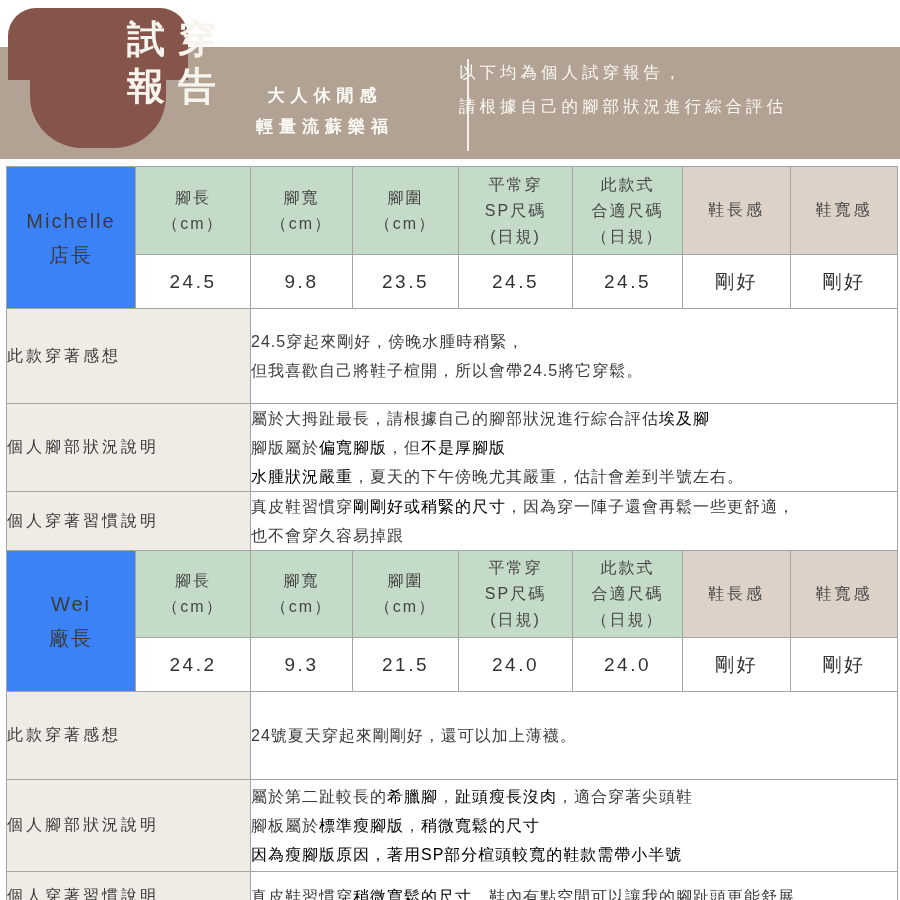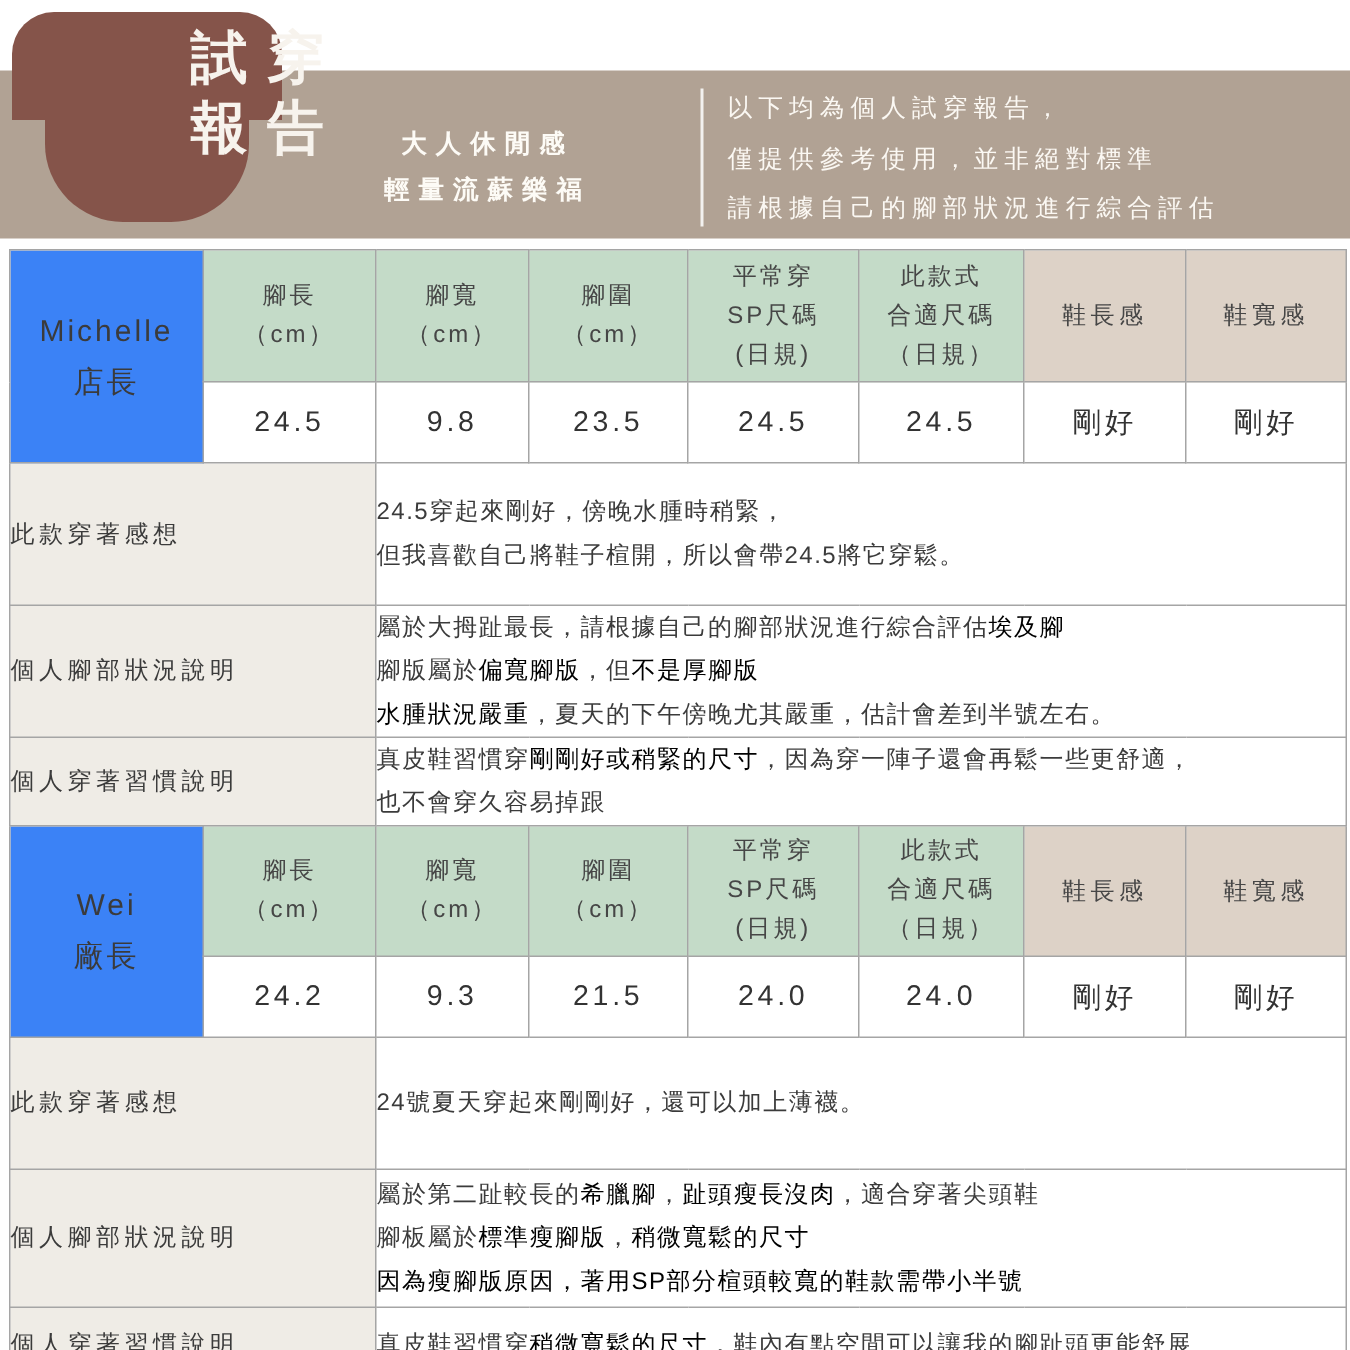--- a/index.html
+++ b/index.html
@@ -8,21 +8,21 @@
     font-family:"Liberation Sans","DejaVu Sans",sans-serif;color:#3c3c3c;
   }
   
   .band{position:absolute;left:0;top:47px;width:900px;height:112px;background:#b1a294;}
   .band-title{
     position:absolute;left:182px;top:33px;width:286px;text-align:center;
     color:#fdfbf6;font-size:17px;font-weight:bold;letter-spacing:6px;line-height:31px;
   }
   .band-divider{position:absolute;left:467px;top:12px;bottom:8px;width:2px;background:rgba(255,255,255,.85);}
   .band-notes{
-    position:absolute;left:485px;top:9px;color:#fbf8f3;font-size:16.5px;
+    position:absolute;left:459px;top:9px;color:#fbf8f3;font-size:16.5px;
     letter-spacing:4px;line-height:33.5px;
   }
   
   .badge{position:absolute;left:0;top:0;width:200px;height:160px;}
   .badge-top{position:absolute;left:8px;top:8px;width:180px;height:72px;background:#85544a;border-radius:28px 28px 0 0;}
   .badge-bottom{position:absolute;left:30px;top:46px;width:136px;height:102px;background:#85544a;border-radius:0 0 52px 52px;}
   .badge-text{
     position:absolute;left:8px;top:16px;width:180px;padding-left:12px;box-sizing:border-box;
     text-align:right;color:#f7f3ed;font-size:38px;font-weight:bold;letter-spacing:13px;line-height:47px;margin-left:41px;
   }
@@ -64,21 +64,20 @@
 <div class="page">
 
   <div class="band">
     <div class="band-title">
       <div>大人休閒感</div>
       <div>輕量流蘇樂福</div>
     </div>
     <div class="band-divider"></div>
     <div class="band-notes">
       <div>以下均為個人試穿報告，</div>
-      <div>僅提供參考使用，並非絕對標準</div>
       <div>請根據自己的腳部狀況進行綜合評估</div>
     </div>
   </div>
 
   <div class="badge">
     <div class="badge-top"></div>
     <div class="badge-bottom"></div>
     <div class="badge-text">
       <div>試穿</div>
       <div>報告</div>

